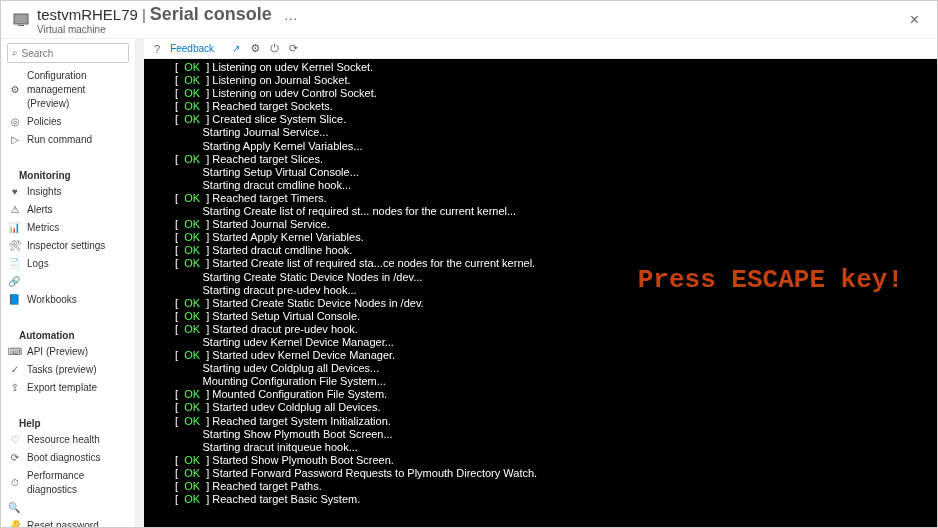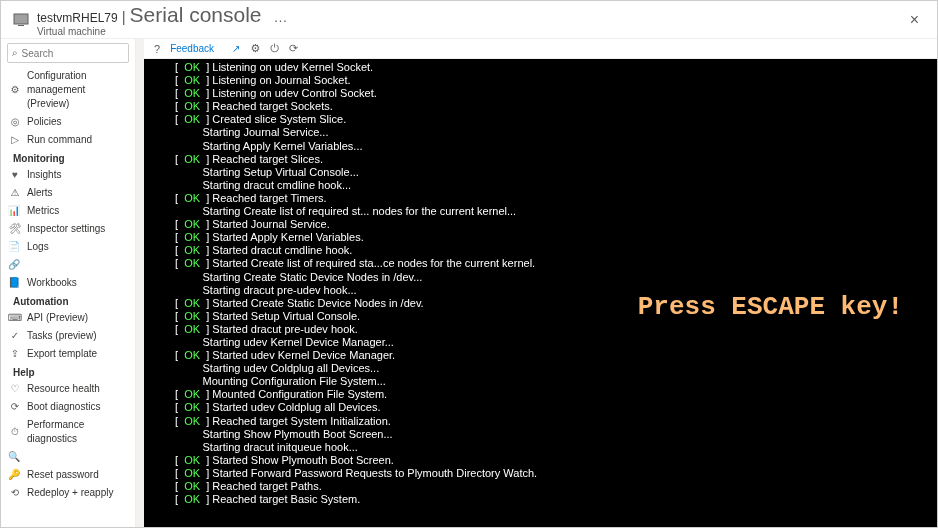--- a/index.html
+++ b/index.html
@@ -2,51 +2,51 @@
 <html><head>
 <meta charset="utf-8">
 <style>
 * { margin: 0; padding: 0; box-sizing: border-box; font-family: "Segoe UI", Arial, sans-serif; }
 body { background: #fff; width: 938px; height: 528px; overflow: hidden; border: 1px solid #ccc; }
 
 .header { display: flex; align-items: center; padding: 6px 12px; border-bottom: 1px solid #eee; height: 38px; }
 .header .vm-icon { width: 16px; height: 16px; margin-right: 8px; }
 .header .title-block { flex: 1; }
 .header .title-line { display: flex; align-items: baseline; gap: 4px; }
-.header .vm-name { font-size: 12px; color: #323130; }
+.header .vm-name { font-size: 15px; color: #323130; }
 .header .sep { color: #605e5c; font-size: 15px; }
-.header .page { font-size: 21px; color: #605e5c; }
+.header .page { font-size: 18px; color: #605e5c; font-weight: bold; }
 .header .more { color: #605e5c; margin-left: 8px; font-size: 14px; cursor: pointer; }
 .header .subtype { font-size: 10px; color: #605e5c; margin-top: -1px; }
 .header .close { color: #605e5c; font-size: 16px; cursor: pointer; padding: 0 6px; }
 
 .body { display: flex; height: calc(100% - 38px); }
 
 .sidebar { width: 135px; border-right: 1px solid #eee; display: flex; flex-direction: column; overflow: hidden; }
 .search-wrap { padding: 4px 6px; }
 .search { display: flex; align-items: center; border: 1px solid #ccc; border-radius: 2px; padding: 1px 4px; height: 20px; }
 .search .sicon { font-size: 10px; color: #605e5c; margin-right: 4px; }
 .search input { border: none; outline: none; font-size: 10px; flex: 1; width: 100%; }
 
 .nav { overflow-y: auto; flex: 1; }
-.nav-section { font-size: 10px; color: #323130; padding: 4px 12px 2px; font-weight: 600; }
+.nav-section { font-size: 10px; color: #323130; padding: 4px 18px 2px; font-weight: 600; margin-top: 17px; }
 .nav-item { display: flex; align-items: center; gap: 6px; padding: 2px 8px; font-size: 10px; color: #323130; cursor: pointer; line-height: 14px; }
 .nav-item .nicon { width: 12px; font-size: 10px; color: #605e5c; display: inline-flex; justify-content: center; }
 .nav-item .nlabel { flex: 1; }
 
 .main { flex: 1; display: flex; flex-direction: column; position: relative; background: #fff; }
 .toolbar { height: 20px; display: flex; align-items: center; gap: 10px; padding: 0 10px; font-size: 10px; border-bottom: 1px solid #eee; }
 .toolbar .tb-item { color: #0078d4; cursor: pointer; display: flex; align-items: center; gap: 18px; }
 .toolbar .tb-icon { color: #605e5c; cursor: pointer; font-size: 11px; }
 
 .console { flex: 1; background: #000; color: #fff; font-family: "Consolas", "Courier New", monospace; font-size: 11px; line-height: 13.1px; padding: 2px 6px; overflow: hidden; position: relative; white-space: pre; }
 .console .ok { color: #5f5; }
 .console .line { display: block; padding-left: 25px; }
 
-.overlay-msg { position: absolute; right: 30px; top: 46%; color: #fdba74; font-family: "Consolas", "Courier New", monospace; font-weight: bold; font-size: 26px; background: #000; padding: 2px 4px; margin-top: 27px; }
+.overlay-msg { position: absolute; right: 30px; top: 46%; color: #c2410c; font-family: "Consolas", "Courier New", monospace; font-weight: bold; font-size: 26px; background: #000; padding: 2px 4px; }
 
 .scroll-hint { width: 8px; background: #f3f2f1; }
 </style>
 </head>
 <body>
 
 <div class="header">
   <svg class="vm-icon" viewBox="0 0 16 16">
       <rect x="1" y="2" width="14" height="10" fill="#a0a0a0" stroke="#606060"></rect>
       <rect x="5" y="13" width="6" height="1" fill="#606060"></rect>

